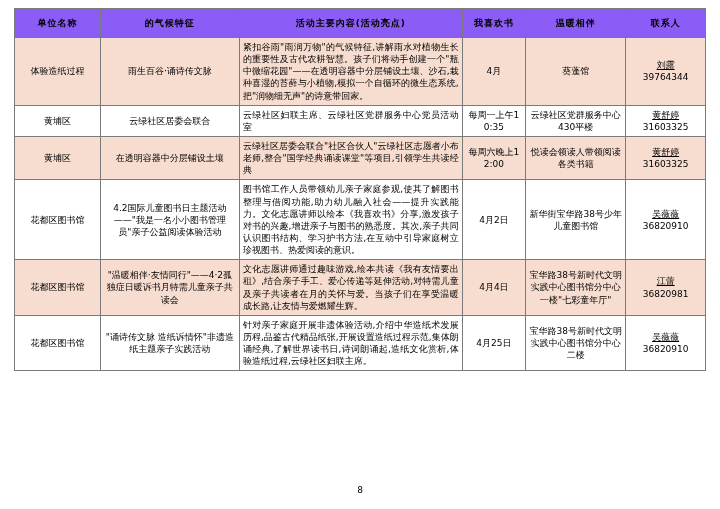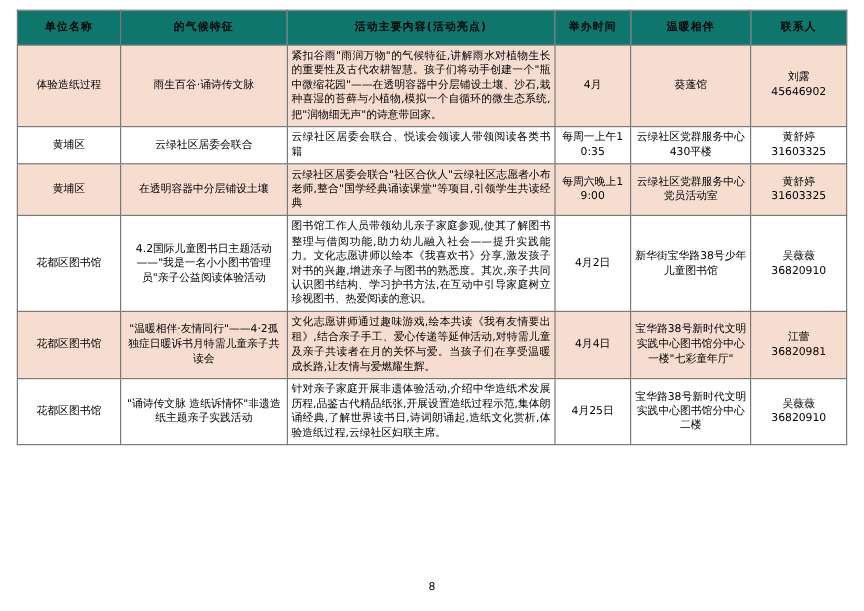--- a/index.html
+++ b/index.html
@@ -30,21 +30,21 @@
   }
   table.doc-table td, table.doc-table th {
     border: 1px solid #7a7a7a;
     vertical-align: middle;
     padding: 3px 3px;
     font-size: 9px;
     line-height: 1.35;
     word-break: break-all;
   }
   thead th {
-    background: #0f766e;
+    background: #8b5cf6;
     font-weight: bold;
     text-align: center;
     font-size: 10.5px;
     height: 22px;
     letter-spacing: 1px;
   }
   .c-unit   { width: 84px; text-align: center; }
   .c-name   { width: 136px; text-align: center; }
   .c-desc   { width: 218px; text-align: justify; text-justify: inter-ideograph; }
   .c-time   { width: 62px; text-align: center; }
@@ -54,21 +54,21 @@
   tbody tr.shaded td { background: #f7ddd0; }
   tbody tr.plain  td { background: #ffffff; }
 
   td.desc {
     text-align: justify;
     text-justify: inter-ideograph;
     font-size: 9px;
     line-height: 1.45;
   }
   td.center { text-align: center; }
-  .contact-name { display: block; }
+  .contact-name { display: block; text-decoration: underline; }
   .contact-phone { display: block; }
   .page-number {
     position: absolute;
     bottom: 14px;
     left: 0;
     width: 720px;
     text-align: center;
     font-size: 9px;
     color: #000;
   }
@@ -84,57 +84,57 @@
         <col class="c-desc">
       <col class="c-time">
         <col class="c-place">
         <col class="c-contact">
     </colgroup>
     <thead>
       <tr>
         <th>单位名称</th>
         <th>的气候特征</th>
         <th>活动主要内容(活动亮点)</th>
-        <th>举办时间</th>
+        <th>我喜欢书</th>
         <th>温暖相伴</th>
         <th>联系人</th>
       </tr>
     </thead>
     <tbody>
 
       <tr class="shaded">
         <td class="center">体验造纸过程</td>
         <td class="center">雨生百谷·诵诗传文脉</td>
         <td class="desc">紧扣谷雨"雨润万物"的气候特征,讲解雨水对植物生长的重要性及古代农耕智慧。孩子们将动手创建一个"瓶中微缩花园"——在透明容器中分层铺设土壤、沙石,栽种喜湿的苔藓与小植物,模拟一个自循环的微生态系统,把"润物细无声"的诗意带回家。</td>
         <td class="center">4月</td>
         <td class="center">葵蓬馆</td>
         <td class="center">
           <span class="contact-name">刘露</span>
-          <span class="contact-phone">45646902</span>
+          <span class="contact-phone">39764344</span>
         </td>
       </tr>
 
       <tr class="plain">
         <td class="center">黄埔区</td>
         <td class="center">云绿社区居委会联合</td>
-        <td class="desc">云绿社区居委会联合、悦读会领读人带领阅读各类书籍</td>
+        <td class="desc">云绿社区妇联主席、云绿社区党群服务中心党员活动室</td>
         <td class="center">每周一上午10:35</td>
         <td class="center">云绿社区党群服务中心430平楼</td>
         <td class="center">
           <span class="contact-name">黄舒婷</span>
           <span class="contact-phone">31603325</span>
         </td>
       </tr>
 
       <tr class="shaded">
         <td class="center">黄埔区</td>
         <td class="center">在透明容器中分层铺设土壤</td>
         <td class="desc">云绿社区居委会联合"社区合伙人"云绿社区志愿者小布老师,整合"国学经典诵读课堂"等项目,引领学生共读经典</td>
-        <td class="center">每周六晚上19:00</td>
-        <td class="center">云绿社区党群服务中心党员活动室</td>
+        <td class="center">每周六晚上12:00</td>
+        <td class="center">悦读会领读人带领阅读各类书籍</td>
         <td class="center">
           <span class="contact-name">黄舒婷</span>
           <span class="contact-phone">31603325</span>
         </td>
       </tr>
 
       <tr class="plain">
         <td class="center">花都区图书馆</td>
         <td class="center">4.2国际儿童图书日主题活动——"我是一名小小图书管理员"亲子公益阅读体验活动</td>
         <td class="desc">图书馆工作人员带领幼儿亲子家庭参观,使其了解图书整理与借阅功能,助力幼儿融入社会——提升实践能力。文化志愿讲师以绘本《我喜欢书》分享,激发孩子对书的兴趣,增进亲子与图书的熟悉度。其次,亲子共同认识图书结构、学习护书方法,在互动中引导家庭树立珍视图书、热爱阅读的意识。</td>

